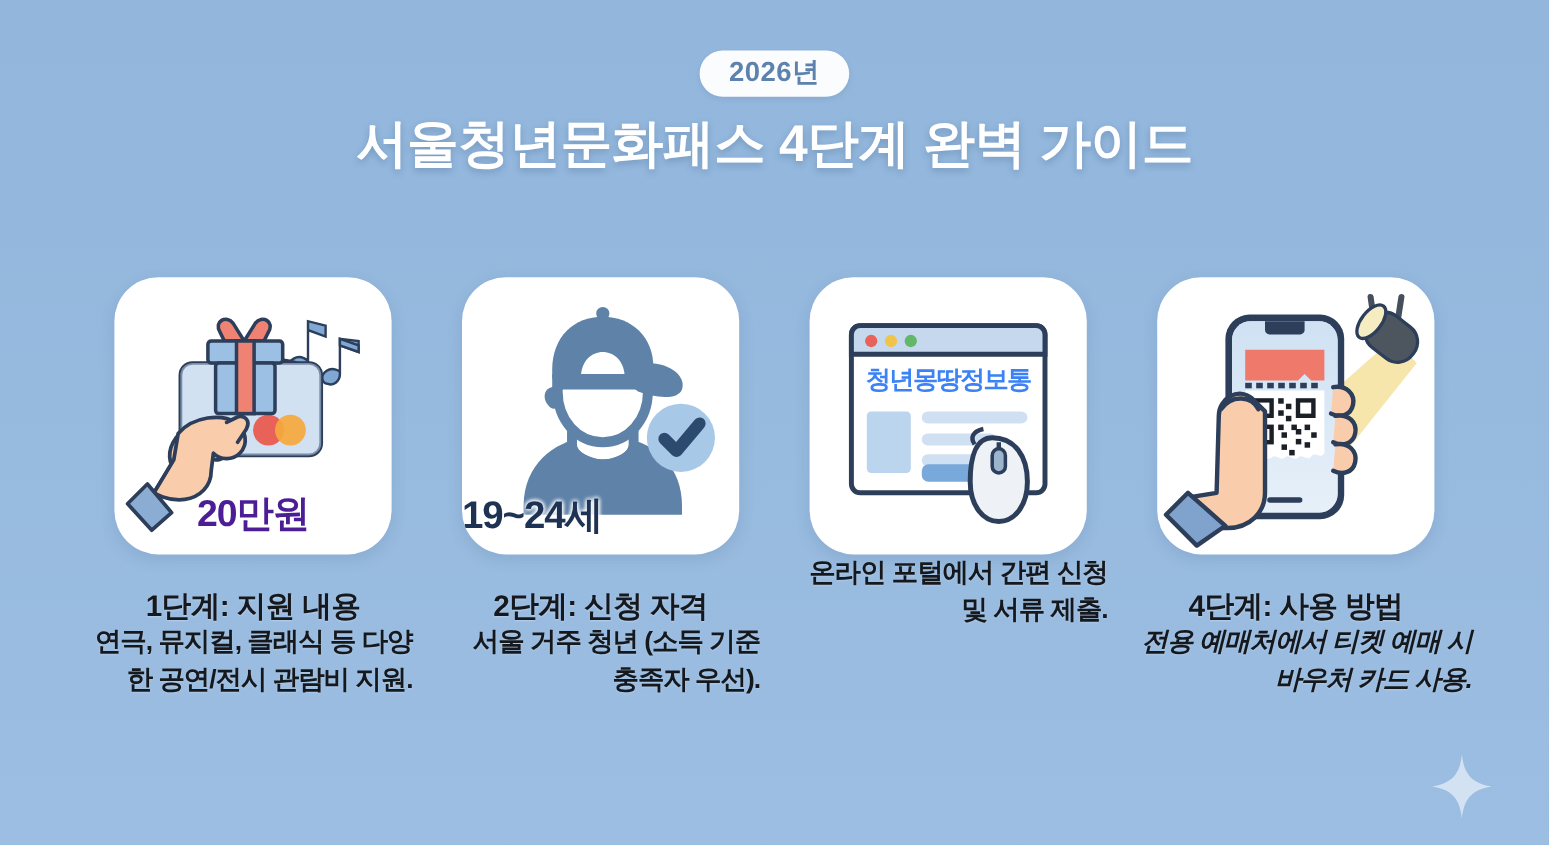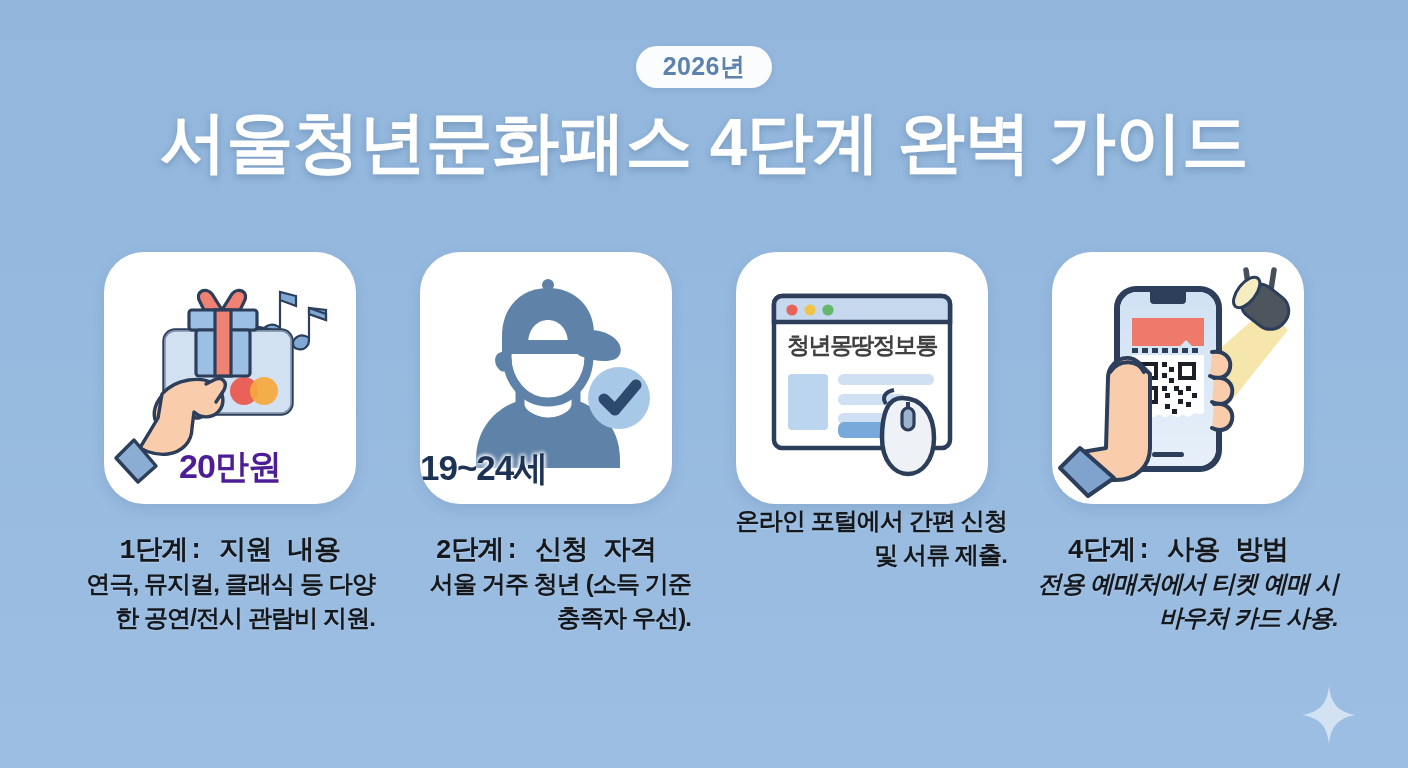--- a/index.html
+++ b/index.html
@@ -39,21 +39,21 @@
     color: #5d82ad;
     font-size: 25px;
     font-weight: bold;
     letter-spacing: 0.4px;
     line-height: 1.05;
     box-shadow: 0 2px 5px rgba(60,90,130,0.13);
   }
   .main-title {
     margin: 16px 0 0 0;
     color: #ffffff;
-    font-size: 67px;
+    font-size: 47px;
     font-weight: bold;
     letter-spacing: -0.5px;
     line-height: 1.12;
     text-shadow: 0 3px 7px rgba(49,78,117,0.30);
   }
 
   
   .cards {
     position: absolute;
     top: 252px;
@@ -83,21 +83,20 @@
   .card-heading {
     margin-top: 32px;
     color: #15181d;
     font-size: 27px;
     font-weight: bold;
     letter-spacing: -0.6px;
     line-height: 1.15;
     text-align: center;
     white-space: nowrap;
     text-shadow: 0 1px 2px rgba(255,255,255,0.30);
-    font-family: Liberation Mono, monospace;
   }
   .card-desc {
     color: #15181d;
     font-size: 24px;
     font-weight: bold;
     letter-spacing: -0.9px;
     line-height: 1.42;
     text-align: right;
     width: 290px;
     text-shadow: 0 1px 2px rgba(255,255,255,0.22);
@@ -214,21 +213,21 @@
           <rect x="102" y="122" width="96" height="11" rx="5.5" fill="#cfe0f2"></rect>
           <rect x="102" y="142" width="68" height="11" rx="5.5" fill="#cfe0f2"></rect>
           <rect x="102" y="161" width="56" height="11" rx="5.5" fill="#cfe0f2"></rect>
           <rect x="102" y="170" width="54" height="16" rx="6" fill="#79a8da"></rect>
 
           <path d="M158 138 C148 140 146 146 150 152" fill="none" stroke="#2c3e5a" stroke-width="4"></path>
           <path d="M166 146 C186 146 198 162 198 186 C198 208 186 222 172 222 C158 222 146 208 146 186 C146 162 152 146 166 146 Z" fill="#eef2f7" stroke="#2c3e5a" stroke-width="4.5"></path>
           <path d="M172 150 L172 176" stroke="#2c3e5a" stroke-width="4"></path>
           <rect x="166" y="156" width="12" height="22" rx="6" fill="#9cb4cc" stroke="#2c3e5a" stroke-width="3.2"></rect>
         </svg>
-        <div style="position:absolute;left:0;right:0;top:78px;text-align:center;font-size:23px;font-weight:bold;color:#404040;letter-spacing:-1.6px;">청년몽땅정보통</div>
+        <div style="position:absolute;left:0;right:0;top:78px;text-align:center;font-size:23px;font-weight:bold;color:#3b82f6;letter-spacing:-1.6px;">청년몽땅정보통</div>
       </div>
       <div class="card-desc">온라인 포털에서 간편 신청 및 서류 제출.</div>
     </div>
 
     <div class="card">
       <div class="icon-tile">
         <svg viewBox="0 0 252 252" xmlns="http://www.w3.org/2000/svg">
 
           <path d="M214 56 L236 78 L150 186 L128 132 Z" fill="#f7e5a8" opacity="0.95"></path>
 

